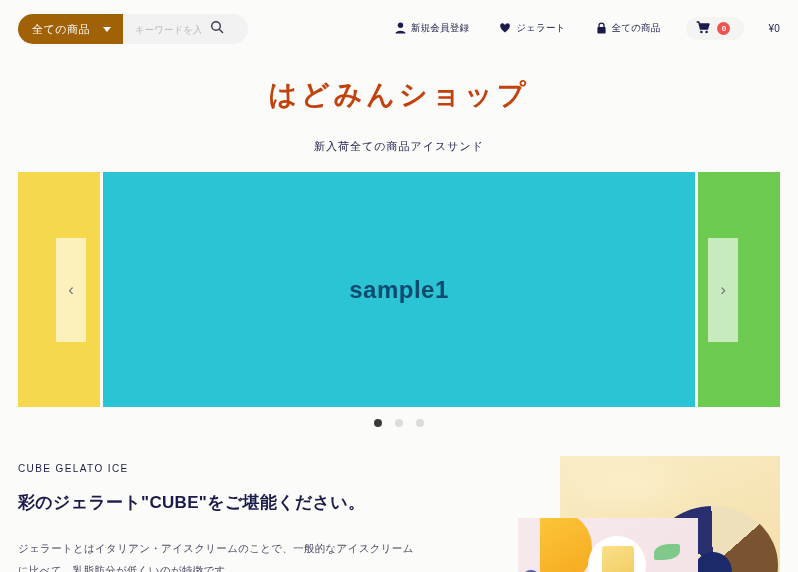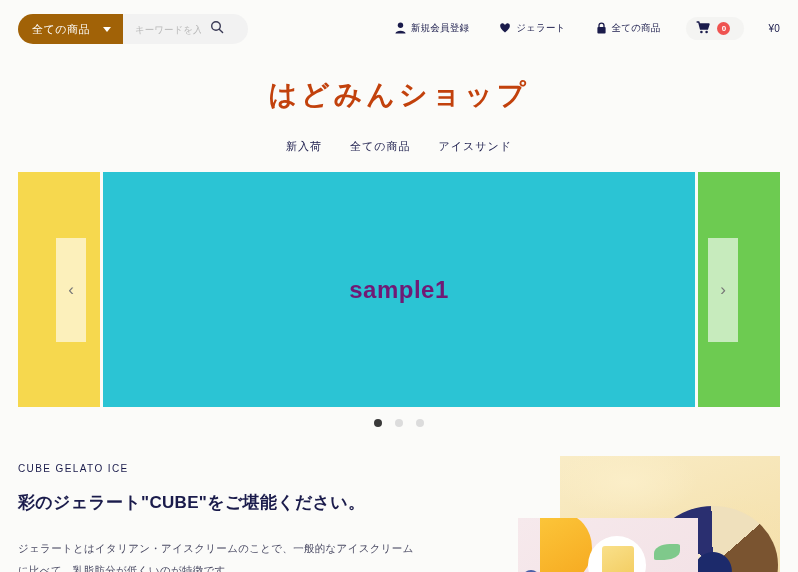--- a/index.html
+++ b/index.html
@@ -58,33 +58,33 @@
     display:flex;align-items:center;justify-content:center; font-weight:bold;
   }
   .cart-total { margin-left:12px; font-size:10px; color:#1a1b4b; }
 
   
   .shop-title {
     text-align:center; margin-top:16px;
     font-size:28px; color:#c2410c; letter-spacing:4px; font-weight:bold;
   }
   .mainnav {
-    display:flex; justify-content:center; gap:28px;
+    display:flex; justify-content:center; 
     margin-top:25px; font-size:11px; color:#1a1b4b; letter-spacing:1px;
   }
   .mainnav span { cursor:pointer; }
 
   
   .carousel { position:relative; margin-top:18px; height:235px; width:798px; }
   .slide { position:absolute; top:0; height:235px; }
   .slide-prev { left:18px; width:82px; background:#f6d84e; }
   .slide-main { left:103px; width:592px; background:#2bc4d4; display:flex;align-items:center;justify-content:center; }
   .slide-next { left:698px; width:82px; background:#6dcb51; }
   .slide-main .caption {
-    color:#701a75; font-size:24px; font-weight:bold; letter-spacing:.5px;
+    color:#0c4a6e; font-size:24px; font-weight:bold; letter-spacing:.5px;
   }
   .navbtn {
     position:absolute; top:50%; transform:translateY(-50%);
     width:30px; height:104px; background:rgba(255,255,255,.62);
     display:flex;align-items:center;justify-content:center;
     color:#777; font-size:17px; cursor:pointer;
   }
   .navbtn.prev { left:56px; }
   .navbtn.next { left:708px; }
 

